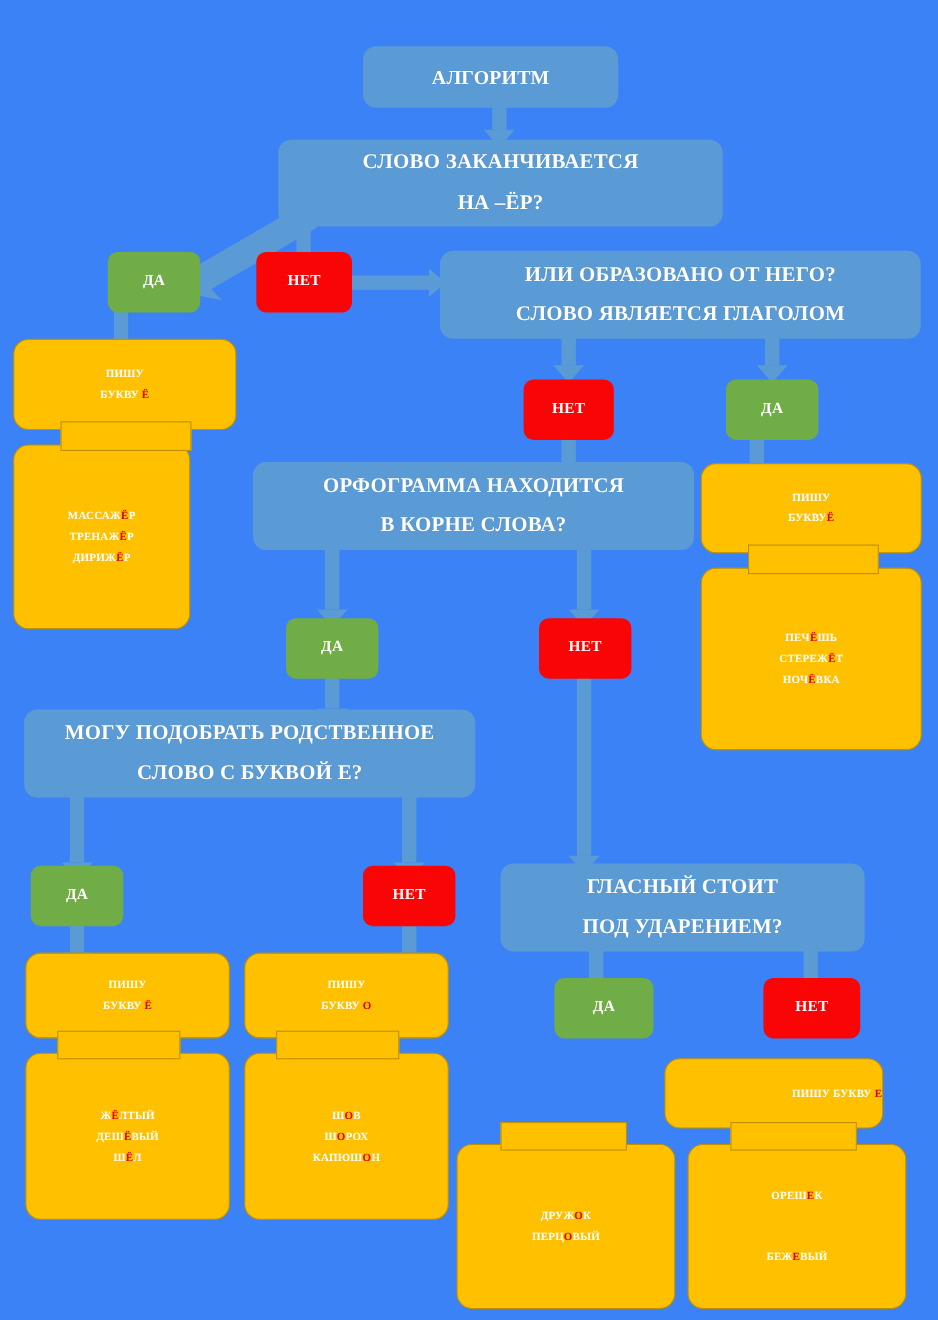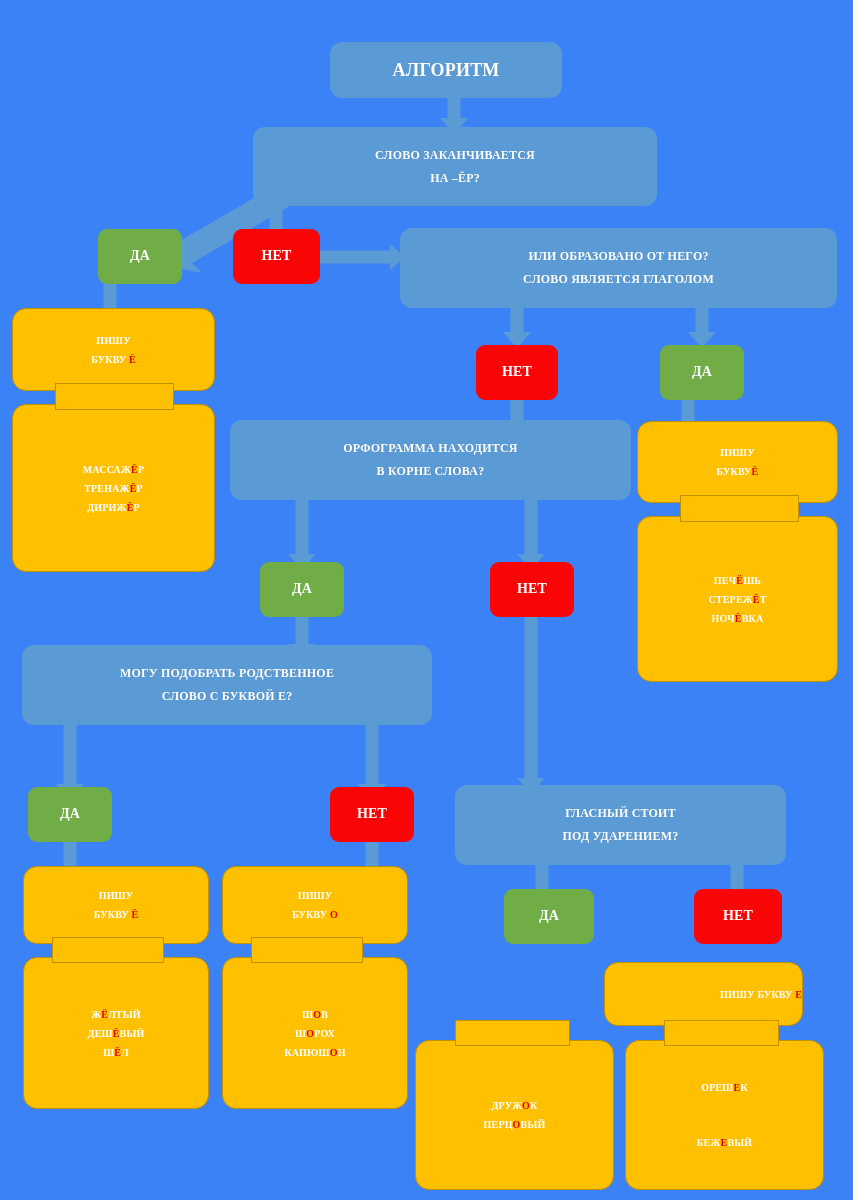--- a/index.html
+++ b/index.html
@@ -31,21 +31,21 @@
     font-weight: bold;
     letter-spacing: 0.2px;
     line-height: 1.9;
     z-index: 3;
   }
   .node .line { display: block; white-space: nowrap; }
 
   .blue {
     background: #5B9BD5;
     border-radius: 12px;
-    font-size: 12px;
+    font-size: 19px;
     text-shadow: 0 0 1px rgba(0,0,0,0.15);
   }
   .green {
     background: #70AD47;
     border-radius: 9px;
     font-size: 14px;
   }
   .red {
     background: #FA0505;
     border-radius: 9px;
@@ -192,21 +192,21 @@
     <div class="head"></div>
   </div>
 
   <div class="node yellow" style="left:12px; top:308px; width:203px; height:83px;">
     <span class="line">ПИШУ</span>
     <span class="line"><span>БУКВУ </span><span class="hl">Ё</span></span>
   </div>
 
   <div class="bracket" style="left:55px; top:383px; width:117px; height:25px;"></div>
 
-  <div class="node yellow" style="left:12px; top:404px; width:203px; height:168px;">
+  <div class="node yellow" style="left:12px; top:404px; width:161px; height:168px;">
     <span class="line"><span>МАССАЖ</span><span class="hl">Ё</span><span>Р</span></span>
     <span class="line"><span>ТРЕНАЖ</span><span class="hl">Ё</span><span>Р</span></span>
     <span class="line"><span>ДИРИЖ</span><span class="hl">Ё</span><span>Р</span></span>
   </div>
 
   <div class="arrow-v" style="left:674px; top:396px; width:28px; height:46px;">
     <div class="shaft" style="height:30px;"></div>
     <div class="head"></div>
   </div>
 

